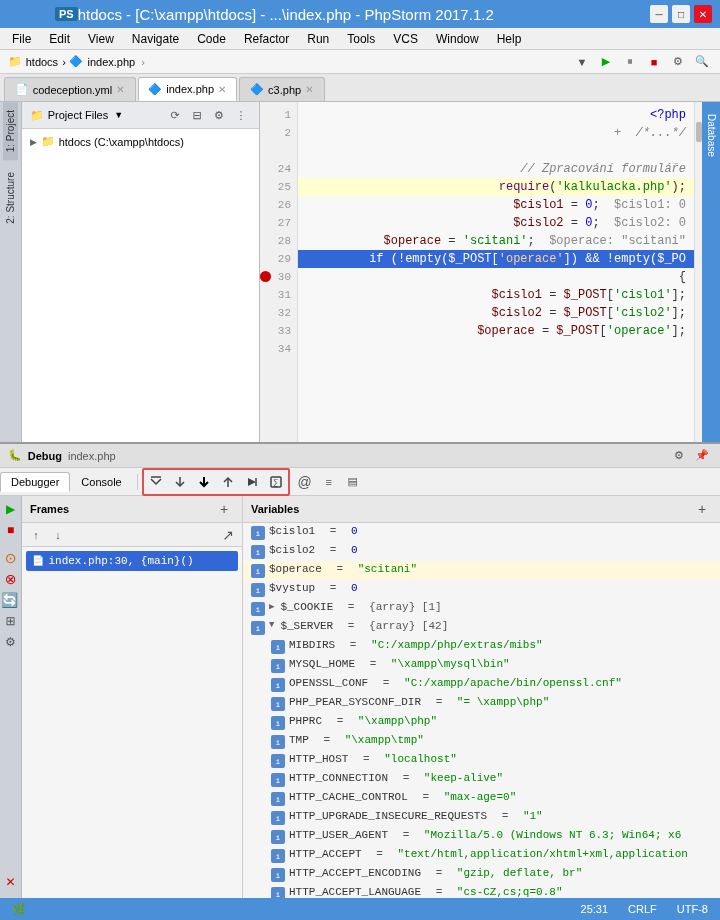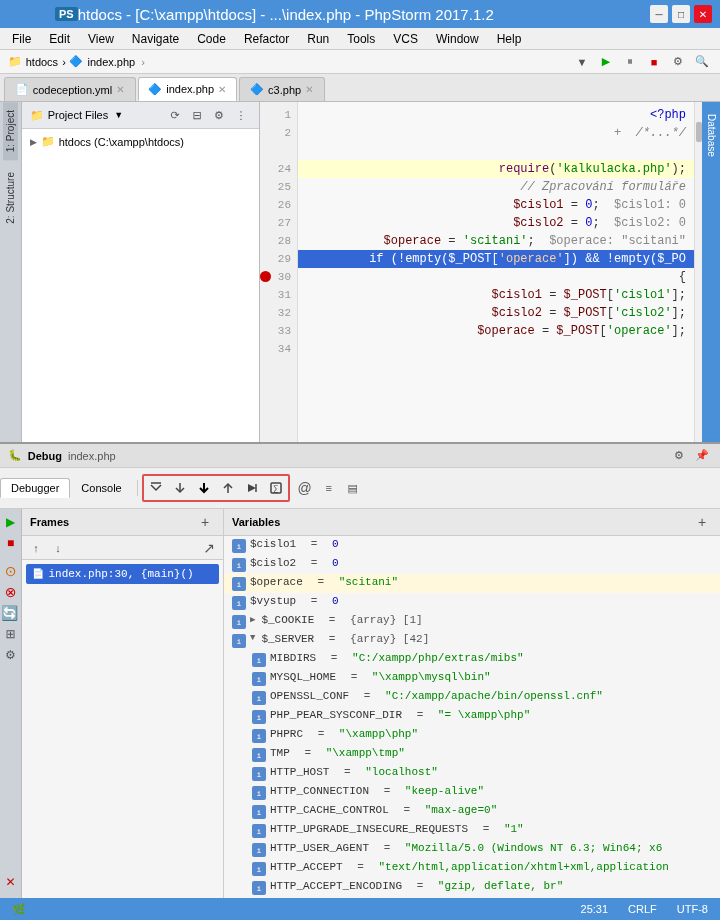--- a/index.html
+++ b/index.html
@@ -252,21 +252,21 @@
       color: #555;
     }
 
     
     .debug-content {
       display: flex;
       flex: 1;
       overflow: hidden;
     }
     .frames-panel {
-      width: 202px;
+      width: 221px;
       border-right: 1px solid #ccc;
       display: flex;
       flex-direction: column;
     }
     .frames-header {
       background: #e8e8e8;
       padding: 3px 8px;
       font-size: 11px;
       display: flex;
       align-items: center;
@@ -533,22 +533,22 @@
         <div class="line-number-row">31</div>
         <div class="line-number-row">32</div>
         <div class="line-number-row">33</div>
         <div class="line-number-row">34</div>
       </div>
 
       <div class="code-lines">
         <div class="code-line"><span class="kw">&lt;?php</span></div>
         <div class="code-line"><span style="color:#888;padding-left:12px;">+ &nbsp;<span class="cmt">/*...*/</span></span></div>
         <div class="code-line">&nbsp;</div>
+        <div class="code-line"><span style="padding-left:24px;"><span class="cmt">// Zpracování formuláře</span></span></div>
         <div class="code-line highlighted"><span style="padding-left:24px;"><span class="fn">require</span><span class="punc">(</span><span class="str">'kalkulacka.php'</span><span class="punc">);</span></span></div>
-        <div class="code-line"><span style="padding-left:24px;"><span class="cmt">// Zpracování formuláře</span></span></div>
         <div class="code-line"><span style="padding-left:24px;"><span class="var">$cislo1</span> <span class="punc">=</span> <span class="num">0</span><span class="punc">;</span> &nbsp;<span style="color:#888;">$cislo1: 0</span></span></div>
         <div class="code-line"><span style="padding-left:24px;"><span class="var">$cislo2</span> <span class="punc">=</span> <span class="num">0</span><span class="punc">;</span> &nbsp;<span style="color:#888;">$cislo2: 0</span></span></div>
         <div class="code-line"><span style="padding-left:24px;"><span class="var">$operace</span> <span class="punc">=</span> <span class="str">'scitani'</span><span class="punc">;</span> &nbsp;<span style="color:#888;">$operace: "scitani"</span></span></div>
         <div class="code-line selected"><span style="padding-left:24px;"><span class="kw" style="color:white;">if</span><span style="color:white;"> (!empty(</span><span style="color:white;">$_POST[</span><span style="color:#ffd0a0;">'operace'</span><span style="color:white;">]) &amp;&amp; !empty($_PO</span></span></div>
         <div class="code-line"><span style="padding-left:24px;"><span class="punc">{</span></span></div>
         <div class="code-line"><span style="padding-left:40px;"><span class="var">$cislo1</span> <span class="punc">=</span> <span class="var">$_POST</span><span class="punc">[</span><span class="str">'cislo1'</span><span class="punc">];</span></span></div>
         <div class="code-line"><span style="padding-left:40px;"><span class="var">$cislo2</span> <span class="punc">=</span> <span class="var">$_POST</span><span class="punc">[</span><span class="str">'cislo2'</span><span class="punc">];</span></span></div>
         <div class="code-line"><span style="padding-left:40px;"><span class="var">$operace</span> <span class="punc">=</span> <span class="var">$_POST</span><span class="punc">[</span><span class="str">'operace'</span><span class="punc">];</span></span></div>
       </div>
 
@@ -568,21 +568,21 @@
   <div class="debug-title-bar">
     <span style="color:#cc6600;">🐛</span>
     <span>Debug</span>
     <span style="font-weight:normal;color:#555;">index.php</span>
     <div style="margin-left:auto;display:flex;gap:3px;">
       <button class="toolbar-btn">⚙</button>
       <button class="toolbar-btn">📌</button>
     </div>
   </div>
 
-  <div style="display:flex;align-items:center;background:#f0f0f0;border-bottom:1px solid #ccc;height:41px;">
+  <div style="display:flex;align-items:center;background:#f0f0f0;border-bottom:1px solid #ccc;height:28px;">
     <div class="debug-tab active">Debugger</div>
     <div class="debug-tab">Console</div>
 
     <div style="width:1px;background:#ccc;height:16px;margin:0 4px;"></div>
 
     <div class="debug-toolbar-group">
       <button class="debug-btn" title="Step Over">
         <svg width="14" height="14" viewBox="0 0 14 14">
             <path d="M2 4 L7 9 L12 4" fill="none" stroke="#444" stroke-width="1.5"></path>
             <line x1="2" y1="2" x2="12" y2="2" stroke="#444" stroke-width="1.5"></line>

